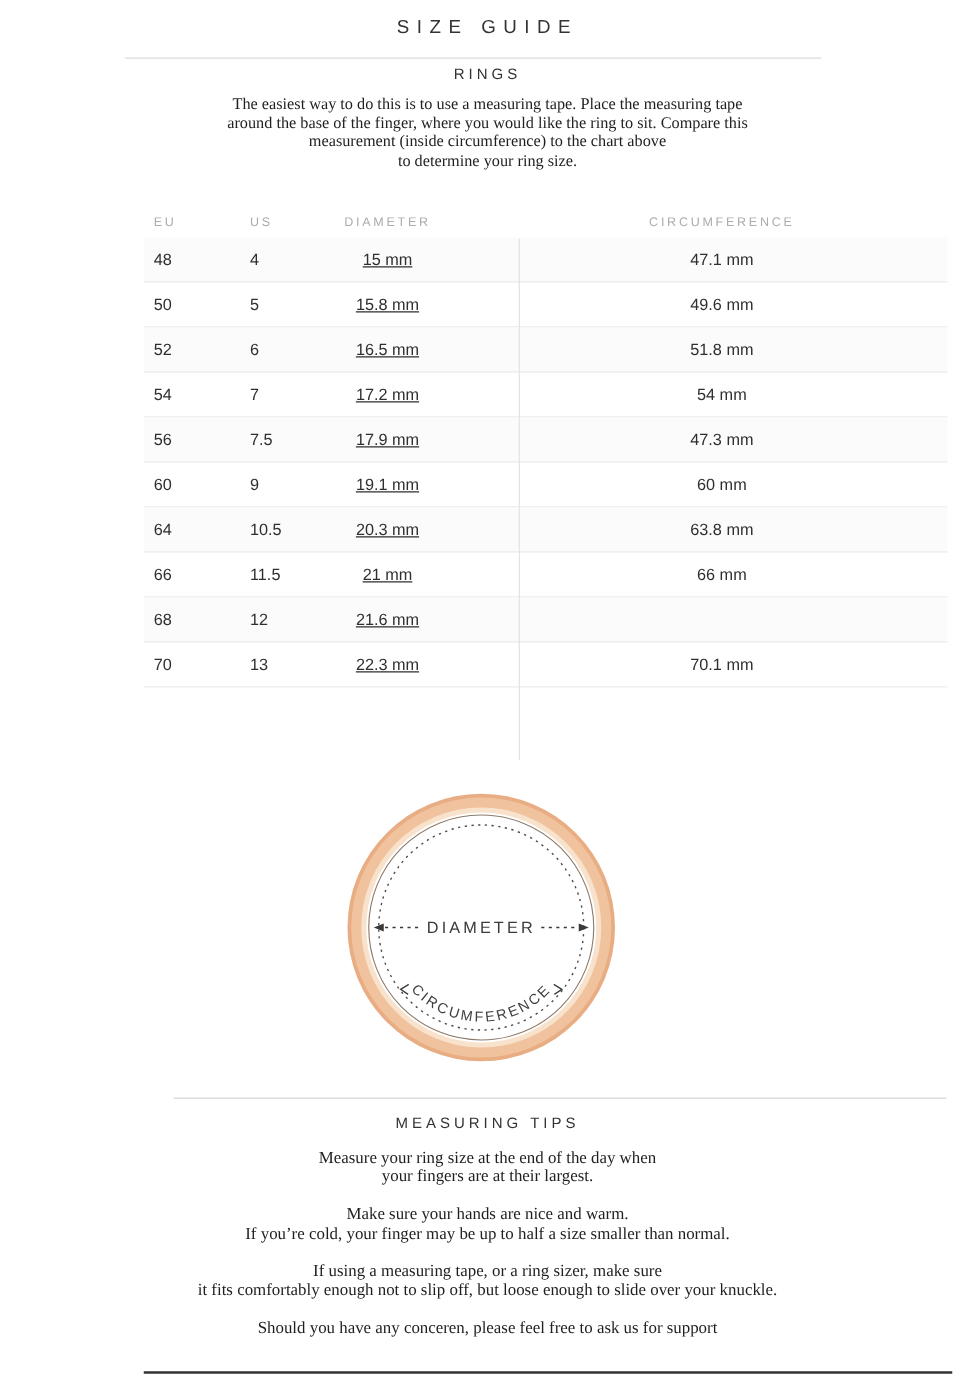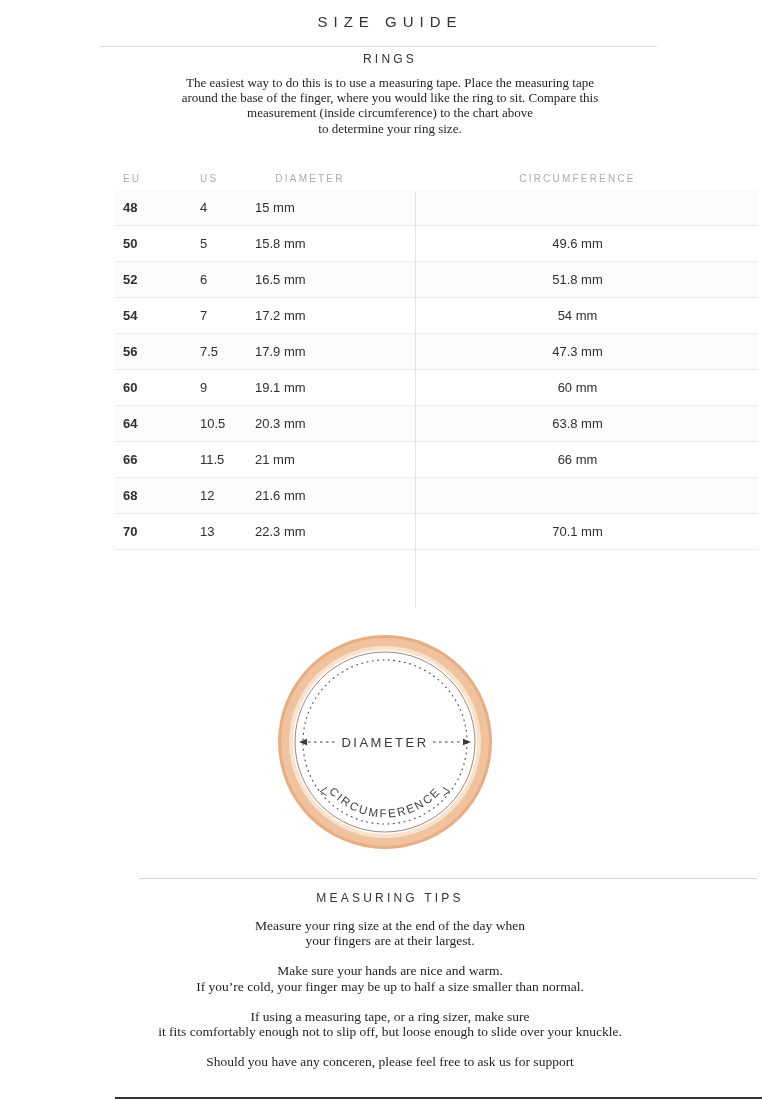--- a/index.html
+++ b/index.html
@@ -26,23 +26,23 @@
   .size-table{position:absolute;left:115px;top:163px;width:643px;}
   .thead{display:grid;grid-template-columns:65px 75px 160px 1fr;color:#acacac;
          font-size:10px;letter-spacing:2.2px;padding:4px 0 0 0;height:23px;align-items:center;}
   .thead .h0{padding-left:8px;}
   .thead .h1{padding-left:20px;}
   .thead .h2{text-align:center;padding-right:50px;}
   .thead .h3{text-align:center;padding-right:18px;}
   .trow{display:grid;grid-template-columns:65px 75px 160px 1fr;height:35px;align-items:center;
         font-size:13px;color:#2f2f2f;border-bottom:1px solid #ececec;}
   .trow:nth-child(odd){background:#fbfbfc;}
-  .trow .c0{padding-left:8px;font-weight:bold;}
+  .trow .c0{padding-left:8px;}
   .trow .c1{padding-left:20px;}
-  .trow .c2{padding-right:50px;}
+  .trow .c2{text-align:center;padding-right:50px;text-decoration:underline;}
   .trow .c3{text-align:center;padding-right:18px;}
   .col-divider{position:absolute;left:415px;top:191px;width:1px;height:417px;background:#e4e4e4;}
   
   .ring-diagram{position:absolute;left:270px;top:627px;width:230px;height:230px;}
 </style>
 </head>
 <body>
 
 <div class="center-line page-title">SIZE GUIDE</div>
 <div class="divider divider-top"></div>
@@ -59,20 +59,21 @@
     <div class="h0">EU</div>
     <div class="h1">US</div>
     <div class="h2">DIAMETER</div>
     <div class="h3">CIRCUMFERENCE</div>
   </div>
   <div>
       <div class="trow">
         <div class="c0">48</div>
         <div class="c1">4</div>
         <div class="c2">15 mm</div>
+        <div class="c3">47.1 mm</div>
       </div>
       <div class="trow">
         <div class="c0">50</div>
         <div class="c1">5</div>
         <div class="c2">15.8 mm</div>
         <div class="c3">49.6 mm</div>
       </div>
       <div class="trow">
         <div class="c0">52</div>
         <div class="c1">6</div>

